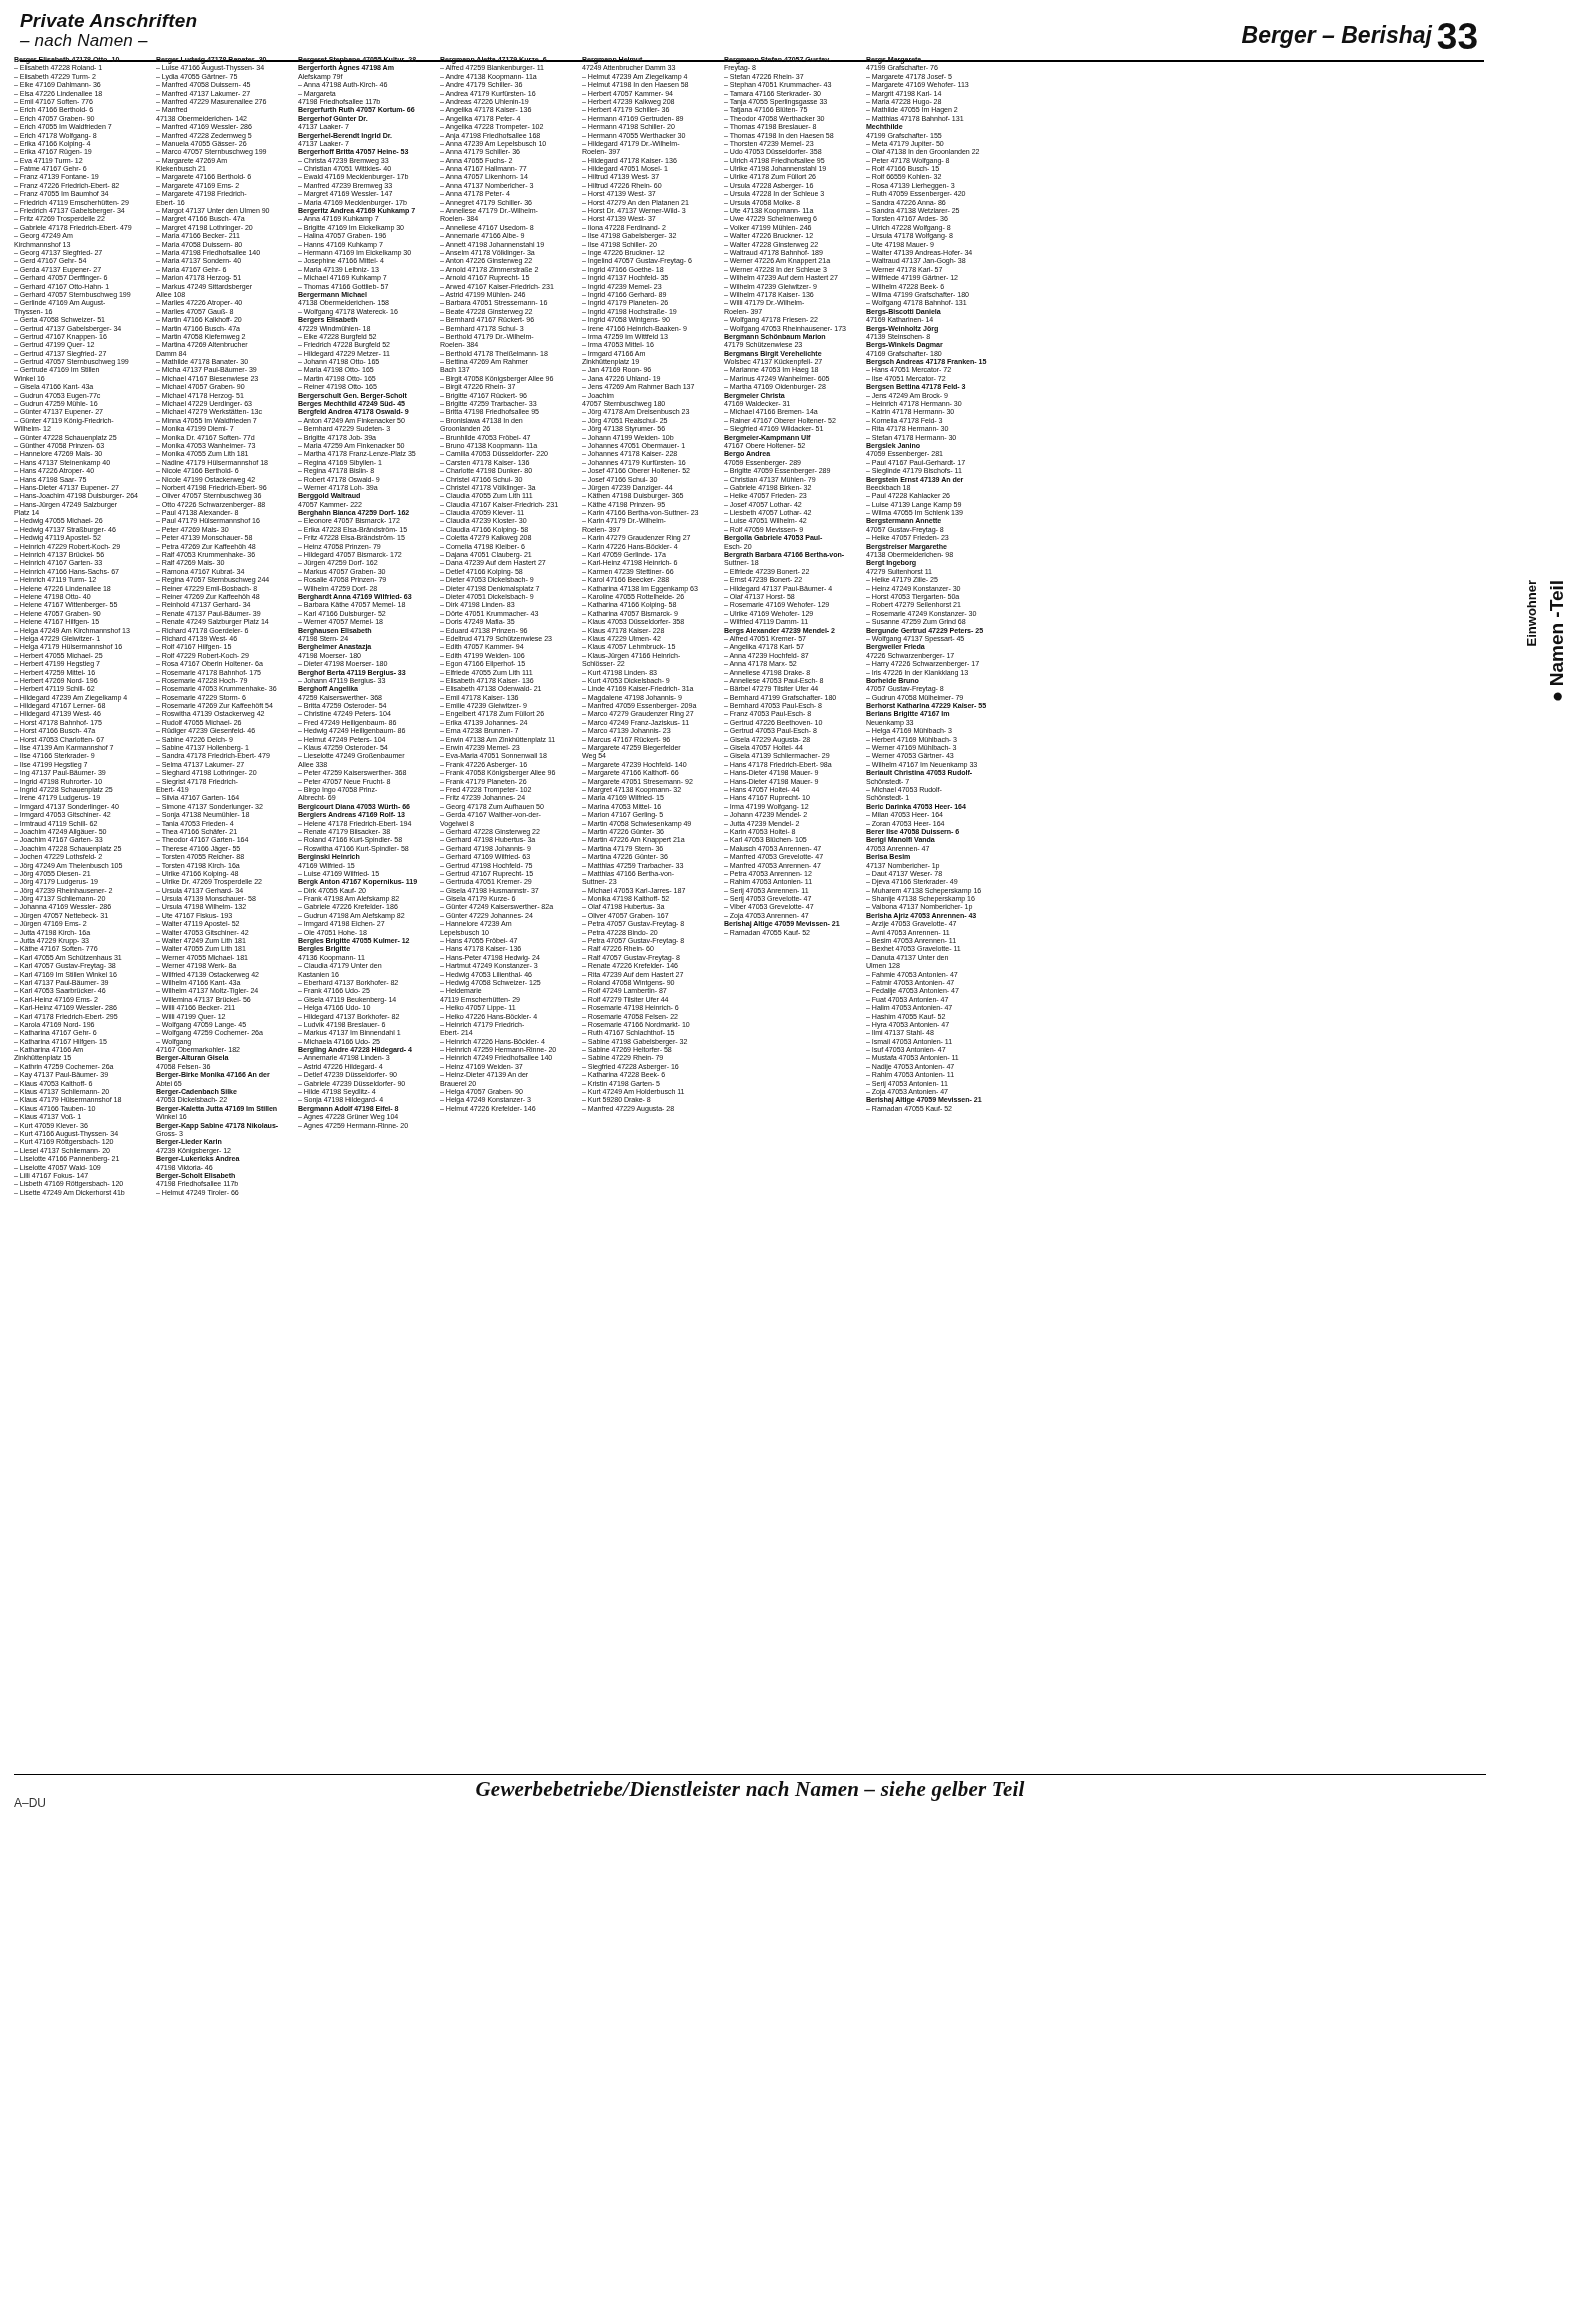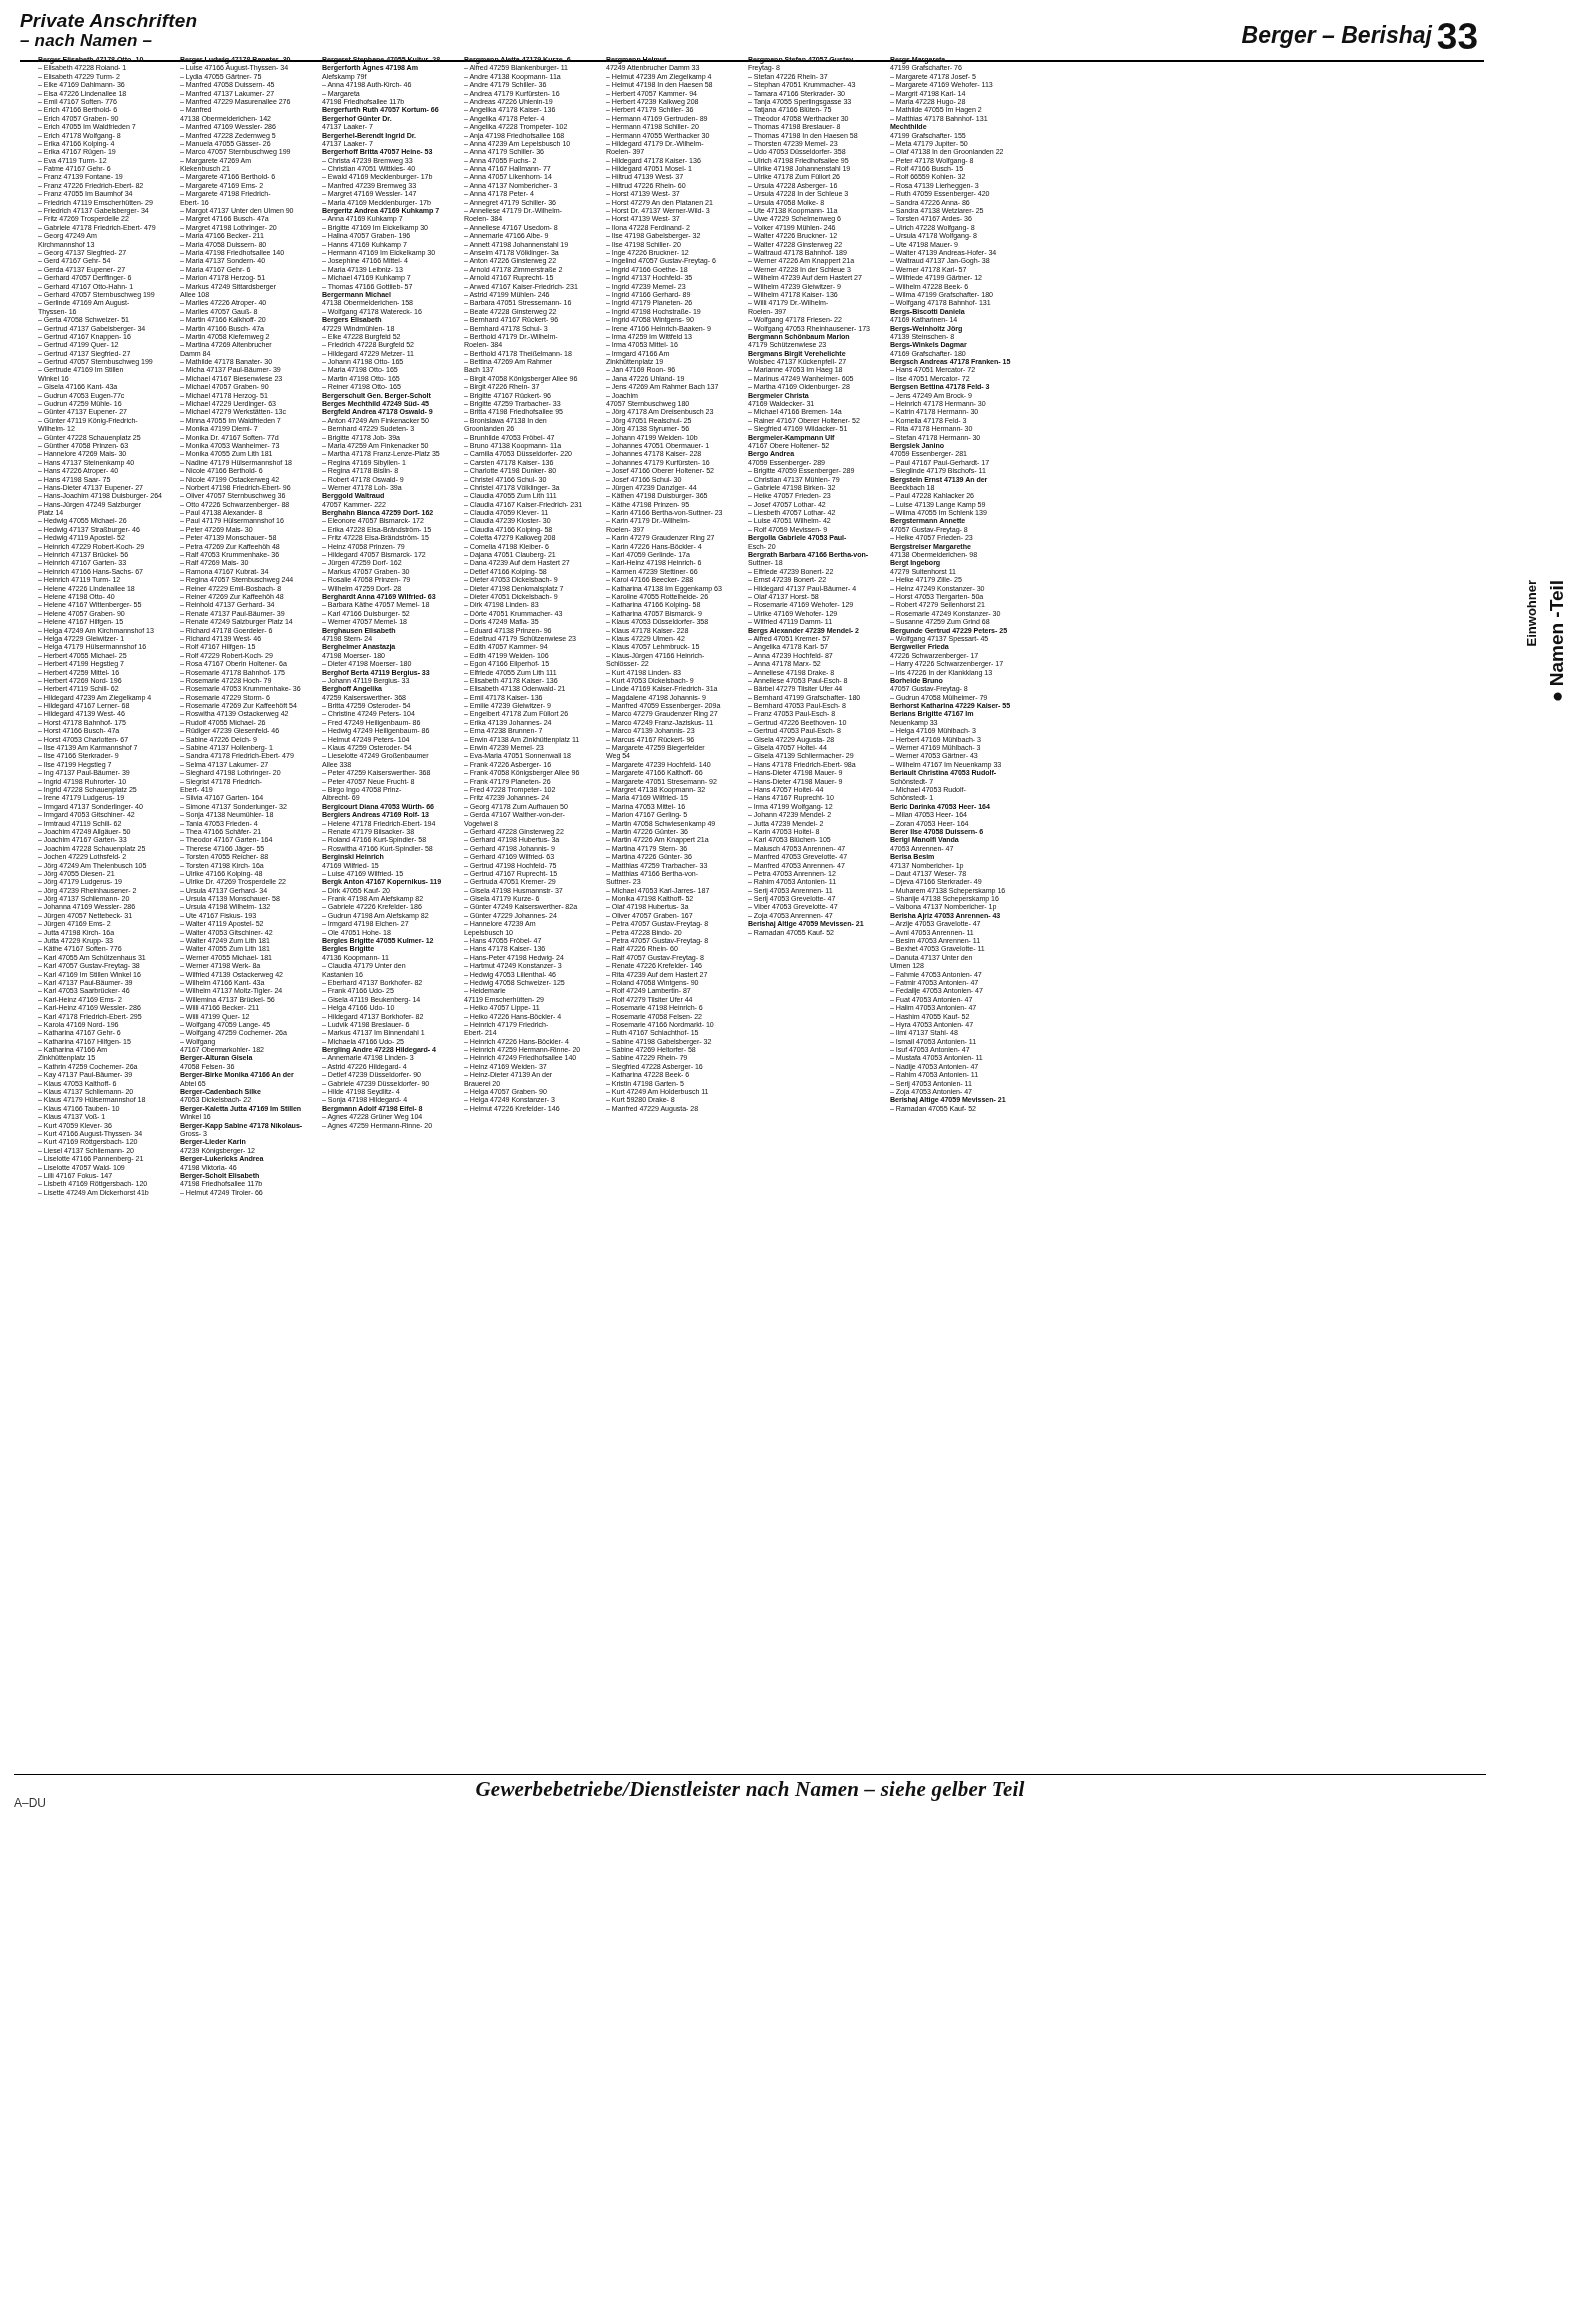--- a/index.html
+++ b/index.html
@@ -22,21 +22,21 @@
     height:56px;
   }
   .header-left{
     position:absolute;left:6px;top:0;
     line-height:1.12;
   }
   .header-left .l1{
     font-size:19px;font-weight:bold;font-style:italic;letter-spacing:.2px;
   }
   .header-left .l2{
-    font-size:17px;font-weight:bold;font-style:italic;letter-spacing:.2px;
+    font-size:17px;font-weight:normal;font-style:italic;letter-spacing:.2px;
   }
   .header-right{
     position:absolute;right:132px;top:12px;
     font-size:23px;font-weight:bold;font-style:italic;
     white-space:nowrap;
   }
   .header-page{
     position:absolute;right:86px;top:6px;
     font-size:37px;font-weight:bold;
   }
@@ -61,21 +61,20 @@
     font-size:19px;font-weight:bold;
   }
   .vtab .dot{
     font-size:19px;
   }
   
   .cols{
     position:absolute;left:14px;top:56px;right:92px;bottom:90px;
     display:flex;
     gap:0px;
-    margin-left:24px;
   }
   .col{
     width:135px;
     flex:0 0 135px;
     padding-right:7px;
     font-size:7.1px;
     line-height:1.185;
     letter-spacing:-0.05px;
     overflow:hidden;
   }

